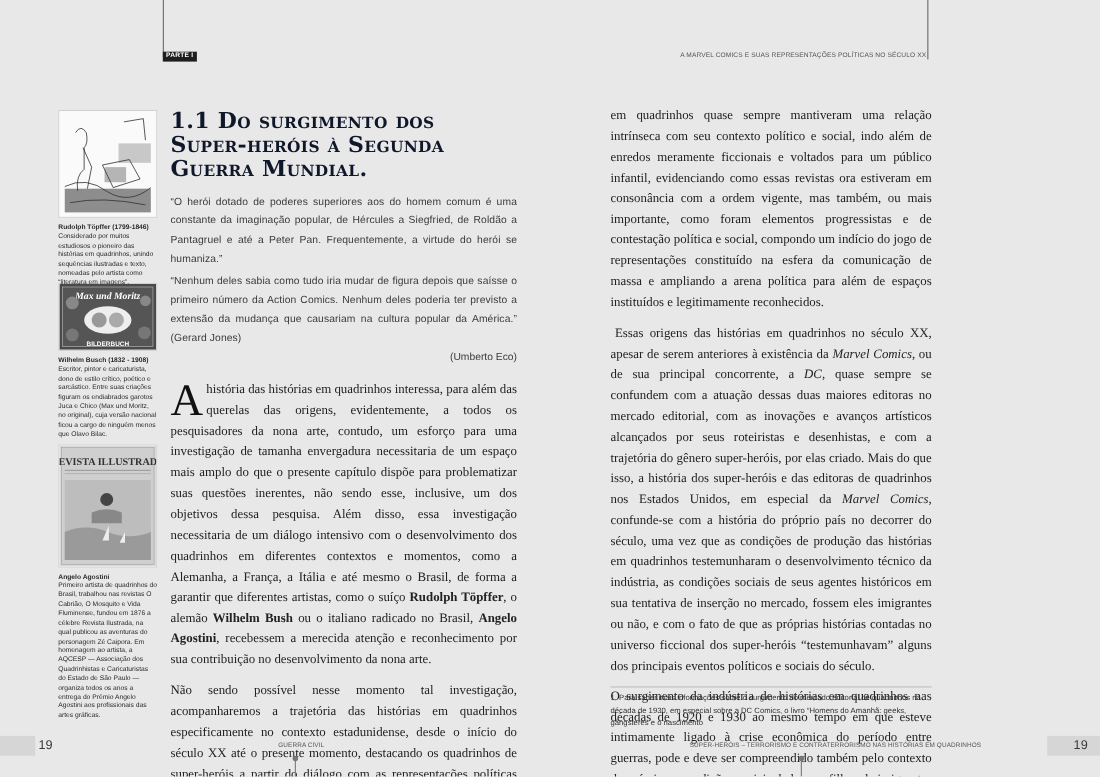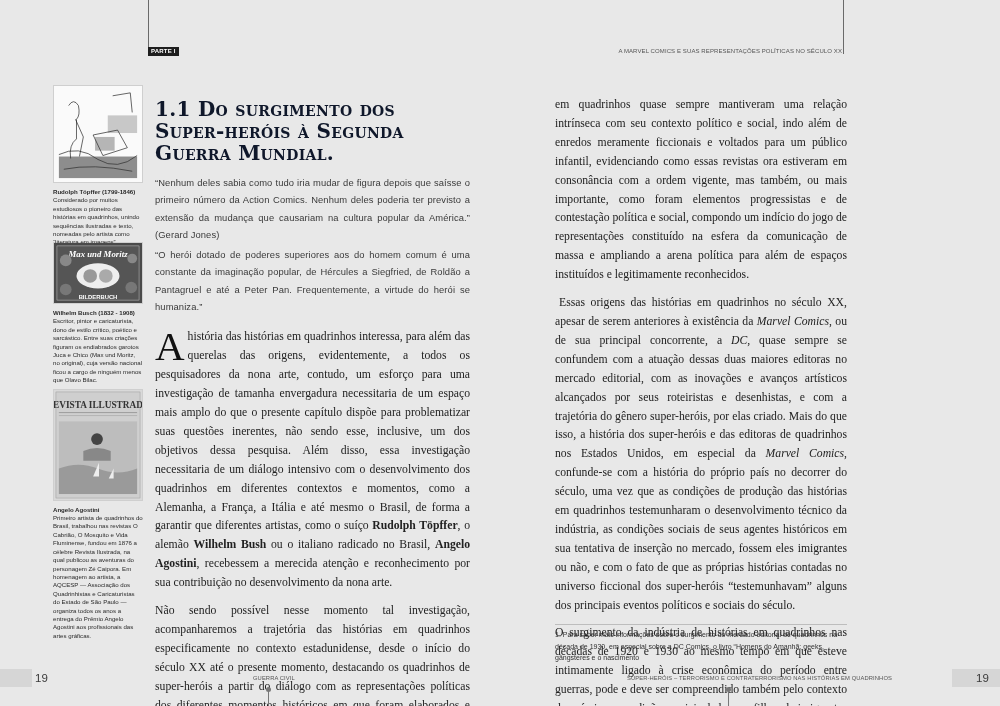--- a/index.html
+++ b/index.html
@@ -22,21 +22,21 @@
     font-family: "Liberation Sans", sans-serif; font-size: 6px; font-weight: bold;
     letter-spacing: 0.2px; padding: 1px 3px; line-height: 7px;
   }
   .running-head-right {
     position: absolute; right: 158px; top: 47px;
     font-family: "Liberation Sans", sans-serif; font-size: 6px; color: #555;
     letter-spacing: 0.1px; line-height: 8px; text-transform: uppercase;
   }
 
   
-  .sidebar { position: absolute; left: 53px; top: 85px; width: 90px; }
+  .sidebar { position: absolute; left: 53px; top: 100px; width: 90px; }
   .side-figure { width: 90px; background: #fff; border: 1px solid #cfcfcf; display: block; }
   .fig-topffer { height: 98px; }
   .fig-busch { height: 62px; margin-top: 4px; }
   .fig-revista { height: 112px; margin-top: 4px; }
   .caption { font-family: "Liberation Sans", sans-serif; font-size: 6.1px; line-height: 8.4px; color: #2a2a2a; margin-top: 5px; }
   .caption .cap-title { font-weight: bold; display: block; }
   .cap-block-1 { height: 162px; }
 
   
   .col-left { position: absolute; left: 155px; top: 98px; width: 315px; }
@@ -161,22 +161,23 @@
     </svg>
     <div class="caption">
       <span class="cap-title">Angelo Agostini</span>
       <span>Primeiro artista de quadrinhos do Brasil, trabalhou nas revistas O Cabrião, O Mosquito e Vida Fluminense, fundou em 1876 a célebre Revista Ilustrada, na qual publicou as aventuras do personagem Zé Caipora. Em homenagem ao artista, a AQCESP — Associação dos Quadrinhistas e Caricaturistas do Estado de São Paulo — organiza todos os anos a entrega do Prêmio Angelo Agostini aos profissionais das artes gráficas.</span>
     </div>
   </aside>
 
   <section class="col-left">
     <h1 class="chapter-title">1.1 Do surgimento dos Super-heróis à Segunda Guerra Mundial.</h1>
 
+    <p class="epigraph">“O herói dotado de poderes superiores aos do homem comum é uma constante da imaginação popular, de Hércules a Siegfried, de Roldão a Pantagruel e até a Peter Pan. Frequentemente, a virtude do herói se humaniza.”</p>
     <p class="epigraph">“Nenhum deles sabia como tudo iria mudar de figura depois que saísse o primeiro número da Action Comics. Nenhum deles poderia ter previsto a extensão da mudança que causariam na cultura popular da América.” (Gerard Jones)</p>
-    <p class="epigraph">“O herói dotado de poderes superiores aos do homem comum é uma constante da imaginação popular, de Hércules a Siegfried, de Roldão a Pantagruel e até a Peter Pan. Frequentemente, a virtude do herói se humaniza.”</p>
+    <p class="epigraph-attrib">(Umberto Eco)</p>
 
     <p class="body-text first"><span class="dropcap">A</span><span> história das histórias em quadrinhos interessa, para além das querelas das origens, evidentemente, a todos os pesquisadores da nona arte, contudo, um esforço para uma investigação de tamanha envergadura necessitaria de um espaço mais amplo do que o presente capítulo dispõe para problematizar suas questões inerentes, não sendo esse, inclusive, um dos objetivos dessa pesquisa. Além disso, essa investigação necessitaria de um diálogo intensivo com o desenvolvimento dos quadrinhos em diferentes contextos e momentos, como a Alemanha, a França, a Itália e até mesmo o Brasil, de forma a garantir que diferentes artistas, como o suíço </span><b>Rudolph Töpffer</b><span>, o alemão </span><b>Wilhelm Bush</b><span> ou o italiano radicado no Brasil, </span><b>Angelo Agostini</b><span>, recebessem a merecida atenção e reconhecimento por sua contribuição no desenvolvimento da nona arte.</span></p>
 
     <p class="body-text para-gap">Não sendo possível nesse momento tal investigação, acompanharemos a trajetória das histórias em quadrinhos especificamente no contexto estadunidense, desde o início do século XX até o presente momento, destacando os quadrinhos de super-heróis a partir do diálogo com as representações políticas dos diferentes momentos históricos em que foram elaborados e comercializados. Pretende-se, assim, demonstrar que as histórias</p>
   </section>
 
   <section class="col-right">
     <p class="body-text">em quadrinhos quase sempre mantiveram uma relação intrínseca com seu contexto político e social, indo além de enredos meramente ficcionais e voltados para um público infantil, evidenciando como essas revistas ora estiveram em consonância com a ordem vigente, mas também, ou mais importante, como foram elementos progressistas e de contestação política e social, compondo um indício do jogo de representações constituído na esfera da comunicação de massa e ampliando a arena política para além de espaços instituídos e legitimamente reconhecidos.</p>
 
     <p class="body-text para-gap indent"><span>Essas origens das histórias em quadrinhos no século XX, apesar de serem anteriores à existência da </span><i>Marvel Comics</i><span>, ou de sua principal concorrente, a </span><i>DC</i><span>, quase sempre se confundem com a atuação dessas duas maiores editoras no mercado editorial, com as inovações e avanços artísticos alcançados por seus roteiristas e desenhistas, e com a trajetória do gênero super-heróis, por elas criado. Mais do que isso, a história dos super-heróis e das editoras de quadrinhos nos Estados Unidos, em especial da </span><i>Marvel Comics</i><span>, confunde-se com a história do próprio país no decorrer do século, uma vez que as condições de produção das histórias em quadrinhos testemunharam o desenvolvimento técnico da indústria, as condições sociais de seus agentes históricos em sua tentativa de inserção no mercado, fossem eles imigrantes ou não, e com o fato de que as próprias histórias contadas no universo ficcional dos super-heróis “testemunhavam” alguns dos principais eventos políticos e sociais do século.</span></p>

